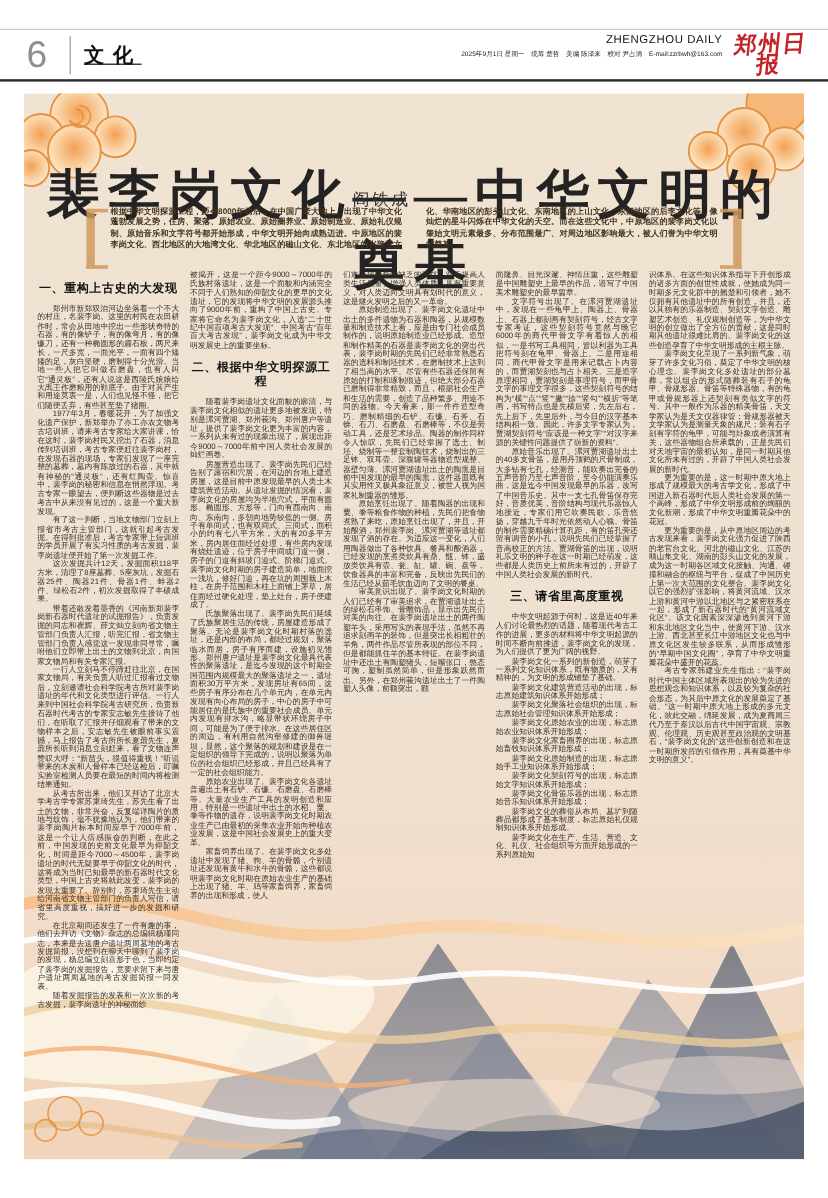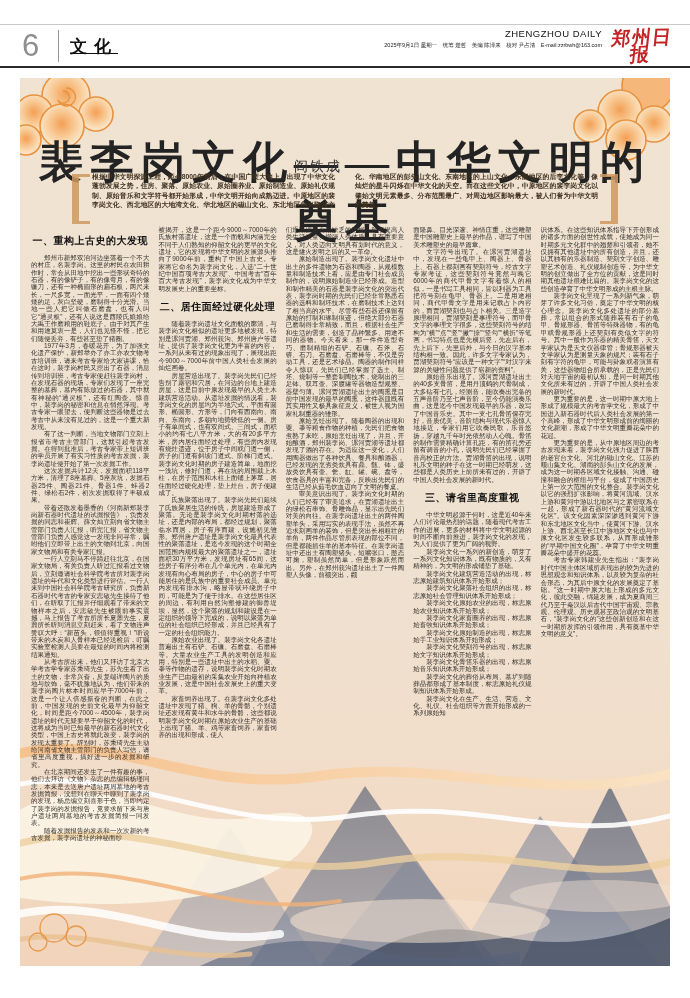--- a/index.html
+++ b/index.html
@@ -169,21 +169,21 @@
           <p>有了这一判断，当地文物部门立刻上报省市考古主管部门，这就引起考古发掘。在得到批准后，考古专家带上短训班的学员开展了有实习性质的考古发掘，裴李岗遗址便开始了第一次发掘工作。</p>
           <p>这次发掘共计12天，发掘面积118平方米，清理了8座墓葬、5座灰坑，发掘石器25件、陶器21件、骨器1件、蚌器2件、绿松石2件，初次发掘取得了丰硕成果。</p>
           <p>带着还散发着墨香的《河南新郑裴李岗新石器时代遗址的试掘报告》，负责发掘的同志和崔辉、薛文灿立刻向省文物主管部门负责人汇报，听完汇报，省文物主管部门负责人感觉这一发现非同寻常，嘱咐他们立即带上出土的文物到北京，向国家文物局和有关专家汇报。</p>
           <p>一行人立刻马不停蹄赶往北京，在国家文物局，有关负责人听过汇报看过文物后，立刻邀请社会科学院考古所对裴李岗遗址的年代和文化类型进行评估。一行人来到中国社会科学院考古研究所，负责新石器时代考古的专家安志敏先生接待了他们，在听取了汇报并仔细观看了带来的文物样本之后，安志敏先生被眼前事实震撼，马上报告了考古所所长夏鼐先生，夏鼐所长听到消息立刻赶来，看了文物连声赞叹大呼：“新苗头，很值得重视！”听说带来的木炭和人骨样本已经送检后，叮嘱实验室检测人员要在最短的时间内将检测结果通知。</p>
           <p>从考古所出来，他们又拜访了北京大学考古学专家苏秉琦先生，苏先生看了出土的文物，非常兴奋，反复端详陶片的质地与纹饰，毫不犹豫地认为，他们带来的裴李岗陶片标本时间应早于7000年前，这是一个让人倍感振奋的判断，在此之前，中国发现的史前文化最早为仰韶文化，时间是距今7000～4500年，裴李岗遗址的时代无疑要早于仰韶文化的时代，这将成为当时已知最早的新石器时代文化类型，中国上古史将就此改变，裴李岗的发现太重要了。辞别时，苏秉琦先生主动给河南省文物主管部门的负责人写信，请省里高度重视，搞好进一步的发掘和研究。</p>
           <p>在北京期间还发生了一件有趣的事，他们去拜访《文物》杂志的总编辑杨瑾同志，本来是去送唐户遗址两周墓地的考古发掘简报，没想到在聊天中聊到了裴李岗的发现，杨总编立刻喜形于色，当即约定了裴李岗的发掘报告，竟要求留下来与唐户遗址两周墓地的考古发掘简报一同发表。</p>
           <p>随着发掘报告的发表和一次次新的考古发掘，裴李岗遗址的神秘面纱</p>
         </div>
         <div class="col">
           <p class="cont">被揭开，这是一个距今9000～7000年的氏族村落遗址，这是一个面貌和内涵完全不同于人们熟知的仰韶文化的更早的文化遗址，它的发现将中华文明的发展源头推向了9000年前，重构了中国上古史。专家将它命名为裴李岗文化，入选“二十世纪中国百项考古大发现”、中国考古“百年百大考古发现”，裴李岗文化成为中华文明发展史上的重要坐标。</p>
-          <h3>二、居住面经过硬化处理</h3>
+          <h3>二、根据中华文明探源工程</h3>
           <p>随着裴李岗遗址文化面貌的廓清，与裴李岗文化相似的遗址更多地被发现，特别是漯河贾湖、郑州莪沟、郑州唐户等遗址，提供了裴李岗文化更为丰富的内容，一系列从未有过的现象出现了，展现出距今9000～7000年前中国人类社会发展的灿烂画卷。</p>
           <p>房屋营造出现了。裴李岗先民们已经告别了露宿和穴居，在河边的台地上建造房屋，这是目前中原发现最早的人类土木建筑营造活动。从遗址发掘的情况看，裴李岗文化的房屋均为半地穴式，平面有圆形、椭圆形、方形等，门向有西南向、南向、东南向，多朝向地势较低的一侧。房子有单间式，也有双间式、三间式，面积小的约有七八平方米，大的有20多平方米，房内居住面经过处理，有些房内发现有烧灶遗迹，位于房子中间或门道一侧，房子的门道有斜坡门道式、阶梯门道式。裴李岗文化时期的房子建造简单，地面挖一浅坑，修好门道，再在坑的周围栽上木柱，在房子范围和木柱上面铺上茅草，居住面经过硬化处理，垫上灶台，房子便建成了。</p>
           <p>氏族聚落出现了。裴李岗先民们延续了氏族聚居生活的传统，房屋建造形成了聚落。无论是裴李岗文化时期村落的选址，还是内部的布局，都经过规划，聚落临水而居，房子有序而建，设施初见雏形。郑州唐户遗址是裴李岗文化最具代表性的聚落遗址，是迄今发现的这个时期全国范围内规模最大的聚落遗址之一，遗址面积30万平方米，发现房址有65间，这些房子有序分布在几个单元内，在单元内发现有向心布局的房子，中心的房子中可能居住的是氏族中的重要社会成员。单元内发现有排水沟，略显带状环绕房子中间，可能是为了便于排水。在这些居住区的周边，有利用自然沟壑修建的御兽堤坝，显然，这个聚落的规划和建设是在一定组织的领导下完成的，说明以聚落为单位的社会组织已经形成，并且已经具有了一定的社会组织能力。</p>
           <p>原始农业出现了。裴李岗文化各遗址普遍出土有石铲、石镰、石磨盘、石磨棒等。大量农业生产工具的发明创造和应用，特别是一些遗址中出土的水稻、粟、黍等作物的遗存，说明裴李岗文化时期农业生产已由最初的采集农业开始向种植农业发展，这是中国社会发展史上的重大变革。</p>
           <p>家畜饲养出现了。在裴李岗文化多处遗址中发现了猪、狗、羊的骨骼，个别遗址还发现有黄牛和水牛的骨骼，这些都说明裴李岗文化时期在原始农业生产的基础上出现了猪、羊、鸡等家畜饲养，家畜饲养的出现和形成，使人</p>
         </div>
         <div class="col">
           <p class="cont">们逐渐摆脱食物缺乏的困扰，对于提高人类生活质量、增强人类体质，具有重要意义，对人类迈向文明具有划时代的意义，这是燧火发明之后的又一革命。</p>
           <p>原始制造出现了。裴李岗文化遗址中出土的多件遗物为石器和陶器，从规模数量和制造技术上看，应是由专门社会成员制作的，说明原始制造业已经形成。造型和制作精美的石器是裴李岗文化的突出代表，裴李岗时期的先民们已经非常熟悉石器的选料和制坯技术，在磨制技术上达到了相当高的水平。尽管有些石器还保留有原始的打制和琢制痕迹，但绝大部分石器已磨制得非常精致，而且，根据社会生产和生活的需要，创造了品种繁多、用途不同的器物。今天看来，那一件件造型奇巧、磨制精细的石铲、石镰、石斧、石锛、石刀、石磨盘、石磨棒等，不仅是劳动工具，还是艺术珍品。陶器的制作同样令人惊叹，先民们已经掌握了选土、制坯、烧制等一整套制陶技术，烧制出的三足钵、双耳壶、深腹罐等器物造型规整、器壁匀薄。漯河贾湖遗址出土的陶熏是目前中国发现的最早的陶熏，这件器皿既有其实用性又极具象征意义，被世人视为国家礼制重器的雏形。</p>
           <p>原始烹饪出现了。随着陶器的出现和粟、黍等粮食作物的种植，先民们把食物煮熟了来吃，原始烹饪出现了，并且，开始酿酒，郑州裴李岗、漯河贾湖等遗址都发现了酒的存在。为适应这一变化，人们用陶器做出了各种饮具、餐具和酿酒器，已经发现的烹煮类炊具有鼎、甑、钵，盛放类饮具有壶、瓮、缸、罐、碗、盘等，饮食器具的丰富和完备，反映出先民们的生活已经从茹毛饮血迈向了文明的餐桌。</p>

